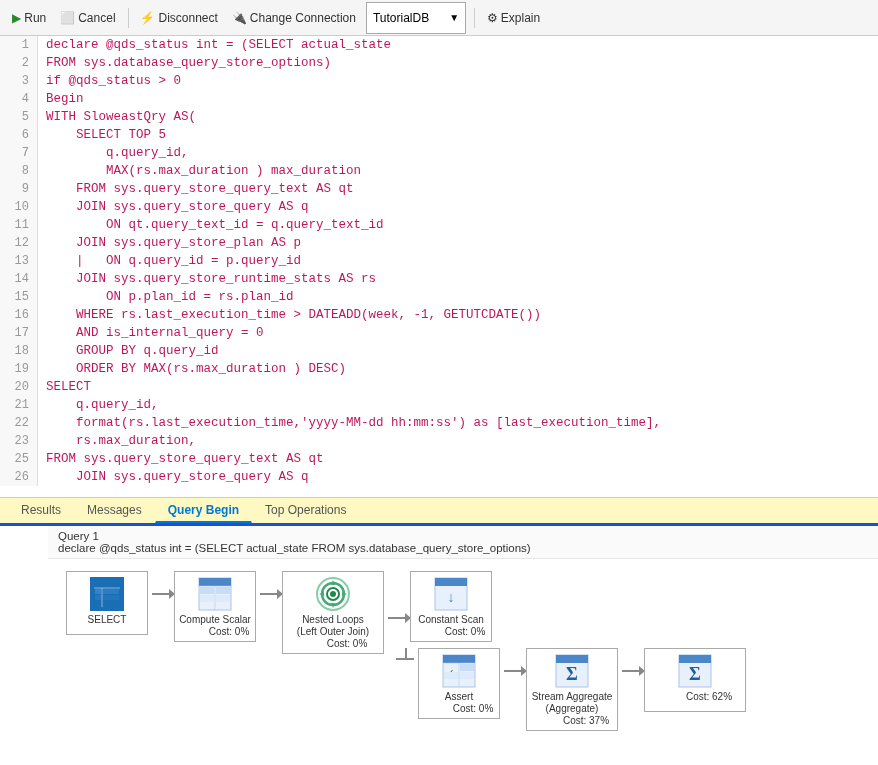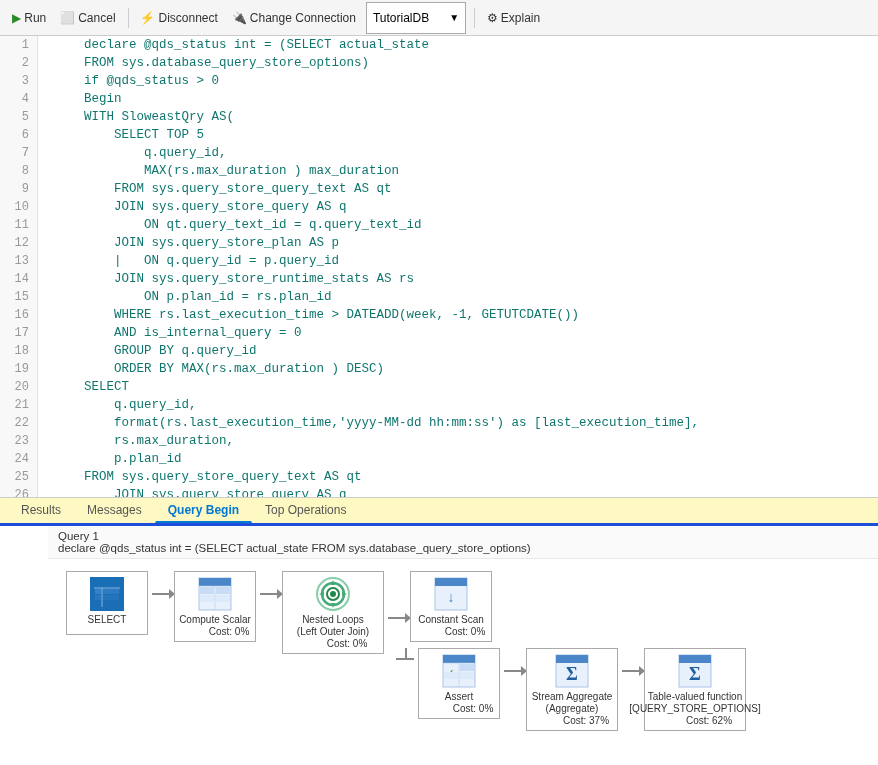--- a/index.html
+++ b/index.html
@@ -74,22 +74,21 @@
       background: #f8f8f8;
       border-right: 1px solid #e0e0e0;
       user-select: none;
       font-size: 12px;
       line-height: 18px;
     }
     .line-content {
       padding-left: 8px;
       line-height: 18px;
       white-space: pre;
-      color: #0f766e;
-      margin-left: 38px;
+      color: #be185d;
     }
 
     
     #tabs {
       display: flex;
       align-items: flex-start;
       height: 28px;
       background: #fef9c3;
       border-bottom: 3px solid #1d4ed8;
       padding: 0 8px;
@@ -331,24 +330,20 @@
     </div>
     <div class="code-line">
       <span class="line-num">22</span>
       <span class="line-content">    format(rs.last_execution_time,'yyyy-MM-dd hh:mm:ss') as [last_execution_time],</span>
     </div>
     <div class="code-line">
       <span class="line-num">23</span>
       <span class="line-content">    rs.max_duration,</span>
     </div>
     <div class="code-line">
-      <span class="line-num">24</span>
-      <span class="line-content">    p.plan_id</span>
-    </div>
-    <div class="code-line">
       <span class="line-num">25</span>
       <span class="line-content">FROM sys.query_store_query_text AS qt</span>
     </div>
     <div class="code-line">
       <span class="line-num">26</span>
       <span class="line-content">    JOIN sys.query_store_query AS q</span>
     </div>
   </div>
 
 <div id="tabs">
@@ -504,21 +499,20 @@
 
           <div class="plan-node" style="width:110px;">
             <div class="plan-node-box" style="width:102px;">
               <div class="plan-node-icon">
                 <svg width="34" height="34" viewBox="0 0 34 34">
                   <rect x="1" y="1" width="32" height="32" fill="#e8f0fb" stroke="#aac4e8"></rect>
                   <rect x="1" y="1" width="32" height="8" fill="#4a86c8"></rect>
                   <text x="17" y="26" text-anchor="middle" font-size="18" fill="#2060a0" font-family="serif" font-weight="bold">Σ</text>
                 </svg>
               </div>
-              <div class="plan-node-label">Table-valued function<br>[QUERY_STORE_OPTIONS]</div>
               <div class="plan-cost">Cost: 62%</div>
             </div>
           </div>
         </div>
       </div>
     </div>
   </div>
 </div>
 
 </body></html>

